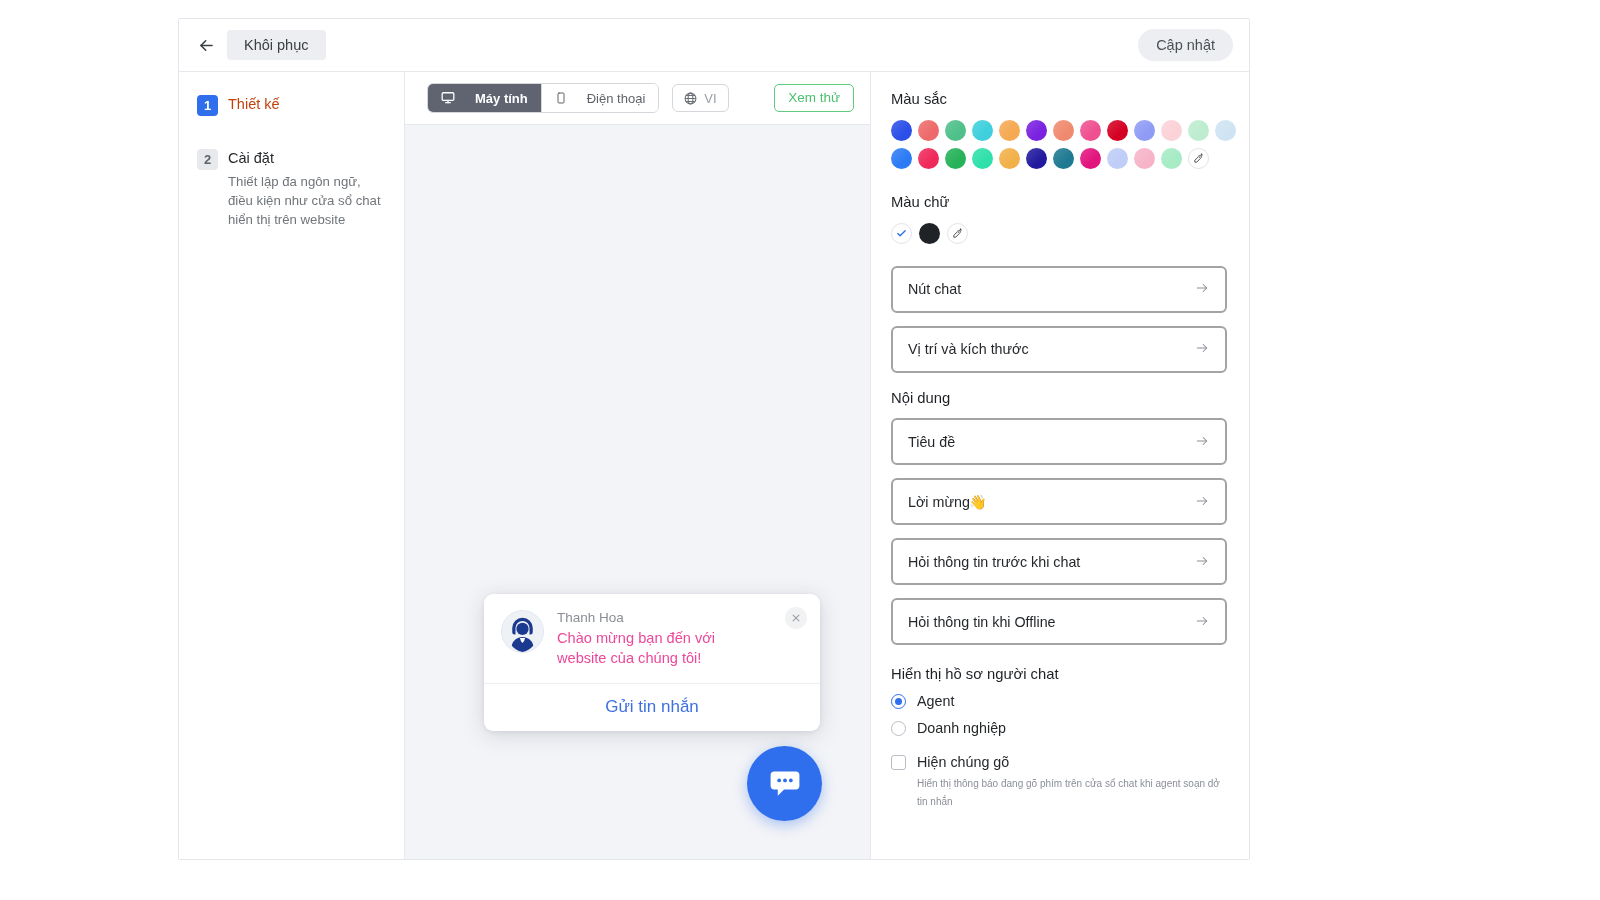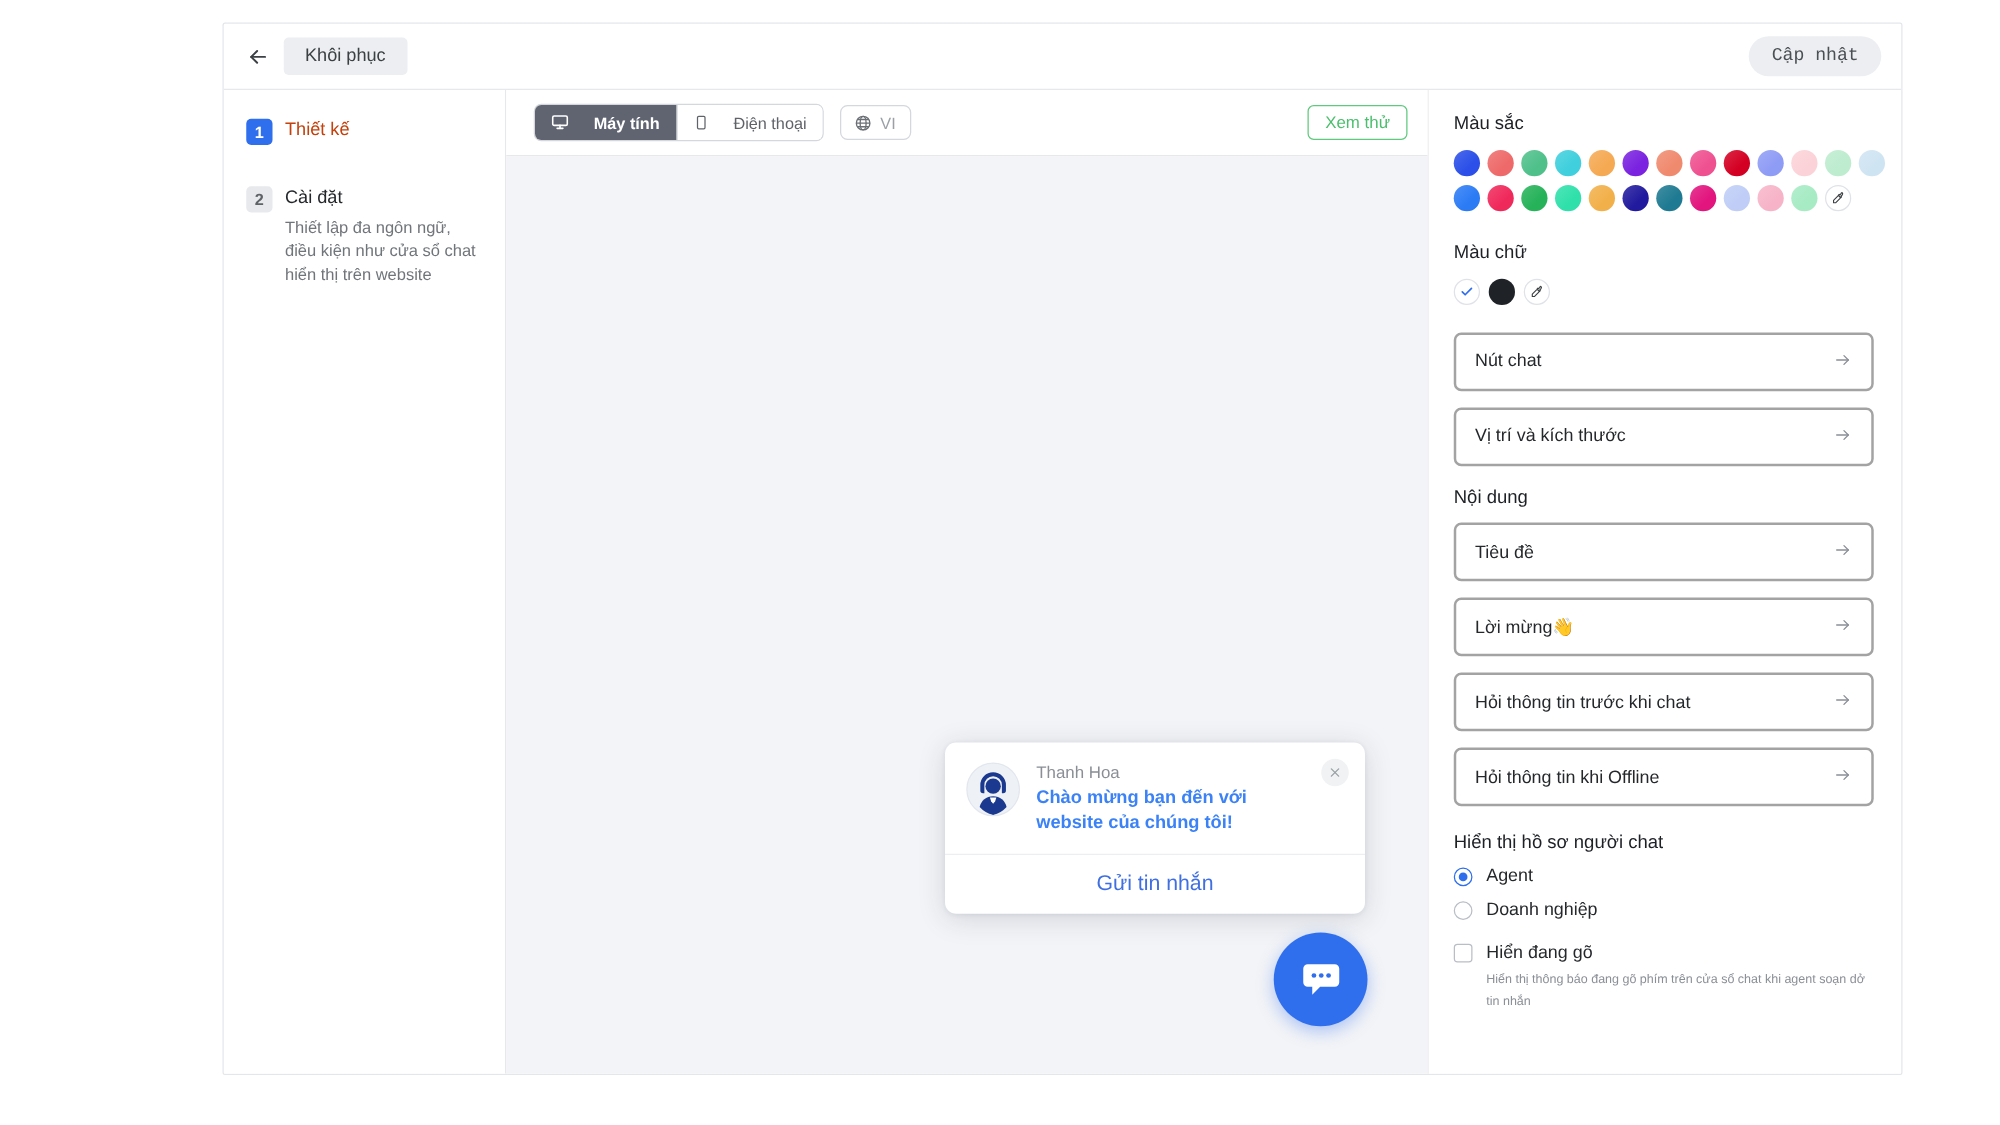--- a/index.html
+++ b/index.html
@@ -10,21 +10,21 @@
     height: 900px;
     background: #ffffff;
     font-family: "Liberation Sans", sans-serif;
     -webkit-font-smoothing: antialiased;
   }
 
   #app {
     position: absolute;
     left: 178px;
     top: 18px;
-    width: 1344px;
+    width: 1072px;
     height: 842px;
     background: #ffffff;
     border: 1px solid #e3e6ea;
     border-radius: 2px;
     box-sizing: border-box;
     display: flex;
     flex-direction: column;
     overflow: hidden;
   }
 
@@ -62,21 +62,21 @@
     cursor: pointer;
     line-height: 1;
   }
   .topbar-spacer { flex: 1 1 auto; }
   .update-btn {
     background: #eceef1;
     color: #4b5055;
     border: none;
     border-radius: 16px;
     font-size: 14.5px;
-    font-family: Liberation Mono, monospace;
+    font-family: Liberation Sans, sans-serif;
     padding: 9px 18px;
     cursor: pointer;
     line-height: 1;
   }
 
   
   .body-row {
     flex: 1 1 auto;
     display: flex;
     min-height: 0;
@@ -229,22 +229,22 @@
   }
   .chat-card-body { padding-top: 1px; padding-right: 22px; }
   .agent-name {
     font-size: 13.5px;
     color: #8a8f96;
     margin-bottom: 5px;
     line-height: 1;
   }
   .agent-msg {
     font-size: 14.6px;
-    font-weight: bold;
-    color: #3b82f6;
+    font-weight: normal;
+    color: #ec4899;
     line-height: 19.5px;
     max-width: 195px;
   }
   .chat-close {
     position: absolute;
     top: 13px;
     right: 13px;
     width: 22px;
     height: 22px;
     border-radius: 50%;
@@ -614,21 +614,21 @@
         <span class="radio-label">Agent</span>
       </div>
       <div class="radio-row">
         <span class="radio"></span>
         <span class="radio-label">Doanh nghiệp</span>
       </div>
 
       <div class="check-row">
         <span class="checkbox"></span>
         <div>
-          <div class="check-label">Hiển đang gõ</div>
+          <div class="check-label">Hiện chúng gõ</div>
           <div class="check-desc">Hiển thị thông báo đang gõ phím trên cửa sổ chat khi agent soạn dở tin nhắn</div>
         </div>
       </div>
 
     </div>
 
   </div>
 </div>
 
 </body></html>

